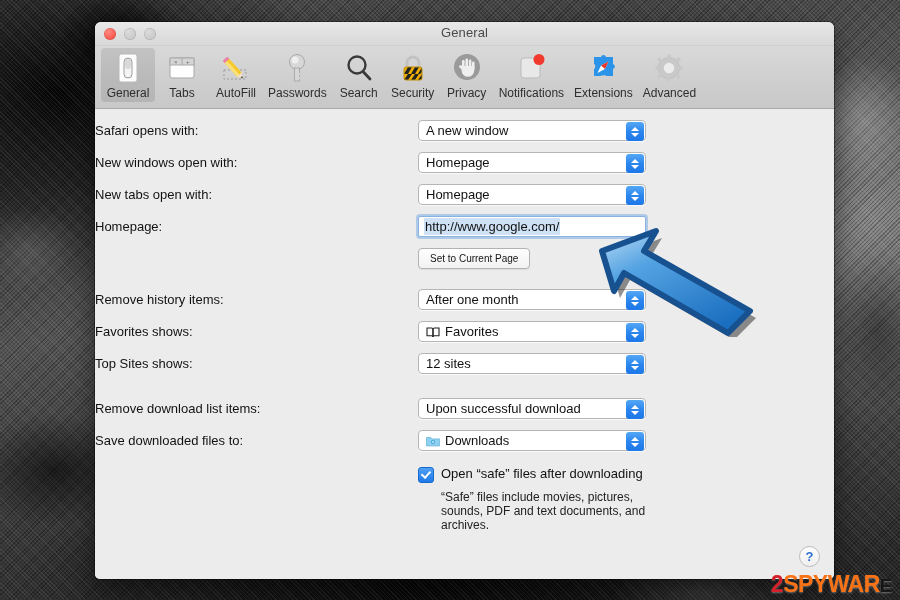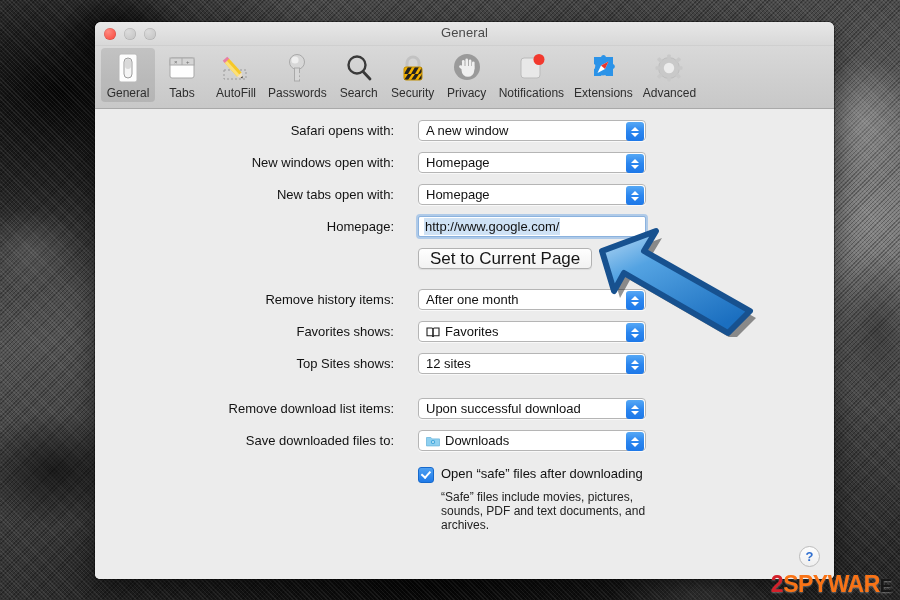--- a/index.html
+++ b/index.html
@@ -143,21 +143,20 @@
   }
 
   .row {
     display: flex;
     align-items: center;
     height: 23px;
     margin-bottom: 9px;
   }
   .row-label {
     width: 323px;
-    text-align: right;
     padding-right: 24px;
     font-size: 13px;
     color: #121212;
     box-sizing: border-box;
     white-space: nowrap;
   }
 
   
   .popup {
     position: relative;
@@ -223,21 +222,21 @@
     font-size: 13px;
     color: #111;
     background: #cfe2f5;
     padding: 1px 1px 1px 1px;
   }
 
   
   .pushbtn {
     height: 21px;
     padding: 0 11px;
-    font-size: 17px;
+    font-size: 10px;
     color: #161616;
     background: linear-gradient(to bottom, #fefefe 0%, #f2f2f2 100%);
     border: 1px solid #b2b2b2;
     border-radius: 4px;
     box-shadow: 0 1px 1px rgba(0,0,0,.07);
     display: inline-flex;
     align-items: center;
     cursor: default;
   }
   .offset-col { margin-left: 323px; }

